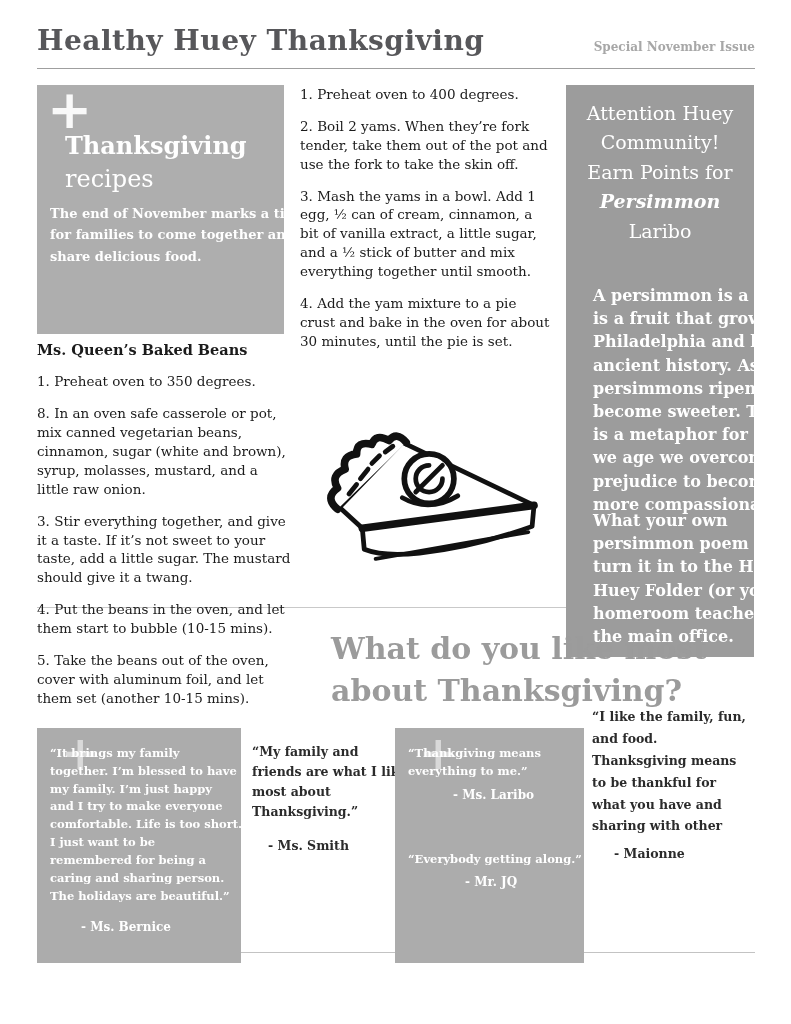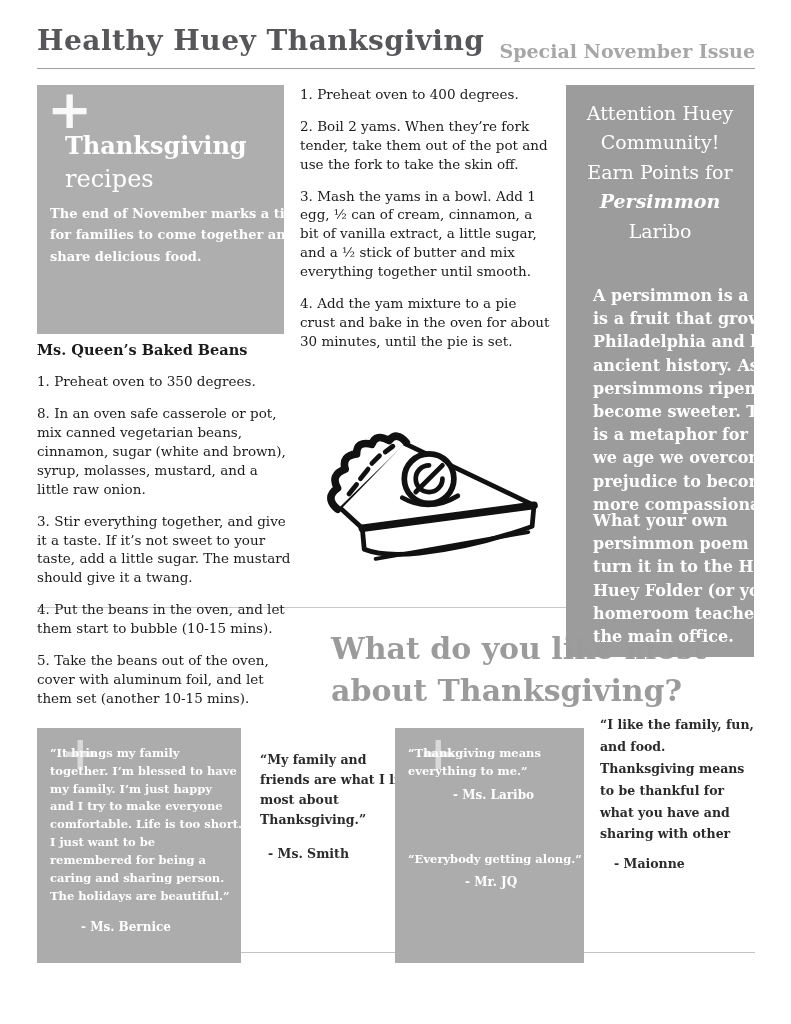--- a/index.html
+++ b/index.html
@@ -5,21 +5,21 @@
   html,body{margin:0;padding:0;background:#ffffff;}
   .page{
     position:relative;width:791px;height:1024px;background:#ffffff;overflow:hidden;
     font-family:"DejaVu Serif", serif;color:#1b1b1b;
   }
   .b{font-weight:bold;}
   .pre{white-space:pre;}
 
   
   .title{position:absolute;left:37px;top:24px;margin:0;font-size:28px;font-weight:bold;color:#57575a;letter-spacing:.5px;}
-  .issue{position:absolute;right:36px;top:40px;font-size:19px;font-weight:bold;color:#a7a7a7;}
+  .issue{position:absolute;right:36px;top:40px;font-size:12px;font-weight:bold;color:#a7a7a7;}
   .header-rule{position:absolute;left:37px;top:68px;width:718px;height:1px;background:#9f9f9f;}
 
   
   .divider-mid{position:absolute;left:37px;top:607px;width:529px;height:1px;background:#c9c9c9;}
   .bottom-rule{position:absolute;left:240px;top:952px;width:515px;height:1px;background:#c3c3c3;}
 
   
   .promo{position:absolute;left:37px;top:85px;width:247px;height:249px;background:#aeaeae;color:#ffffff;}
   .plus{font-family:"DejaVu Sans", sans-serif;font-weight:bold;position:absolute;line-height:1;}
   .plus-promo{left:10px;top:-2px;font-size:54px;color:rgba(255,255,255,.92);}
@@ -59,21 +59,21 @@
   .qb-1 .q-attr{position:absolute;left:44px;top:192px;font-size:12px;}
   .q-laribo-attr{position:absolute;left:58px;top:60px;font-size:12px;}
   .q-jq-text{position:absolute;left:13px;top:124px;margin:0;font-size:11.5px;font-weight:bold;}
   .q-jq-attr{position:absolute;left:70px;top:147px;font-size:12px;}
 
   .quote-col{position:absolute;color:#2b2b2b;z-index:2;}
   .qc-2{left:252px;top:742px;width:150px;font-size:12.5px;font-weight:bold;line-height:1.6;}
   .qc-4{left:592px;top:706px;width:170px;font-size:12.5px;font-weight:bold;line-height:1.75;}
   .qc-2 .q-attr{display:block;margin-top:14px;padding-left:16px;}
   .qc-4 .q-attr{display:block;margin-top:6px;padding-left:22px;}
-  .qc-2 p,.qc-4 p{margin:8px;}
+  .qc-2 p,.qc-4 p{margin:0;}
 </style>
 </head>
 <body>
 
 <div class="page">
 
   <h1 class="title">Healthy Huey Thanksgiving</h1>
   <div class="issue">Special November Issue</div>
   <div class="header-rule"></div>
 

